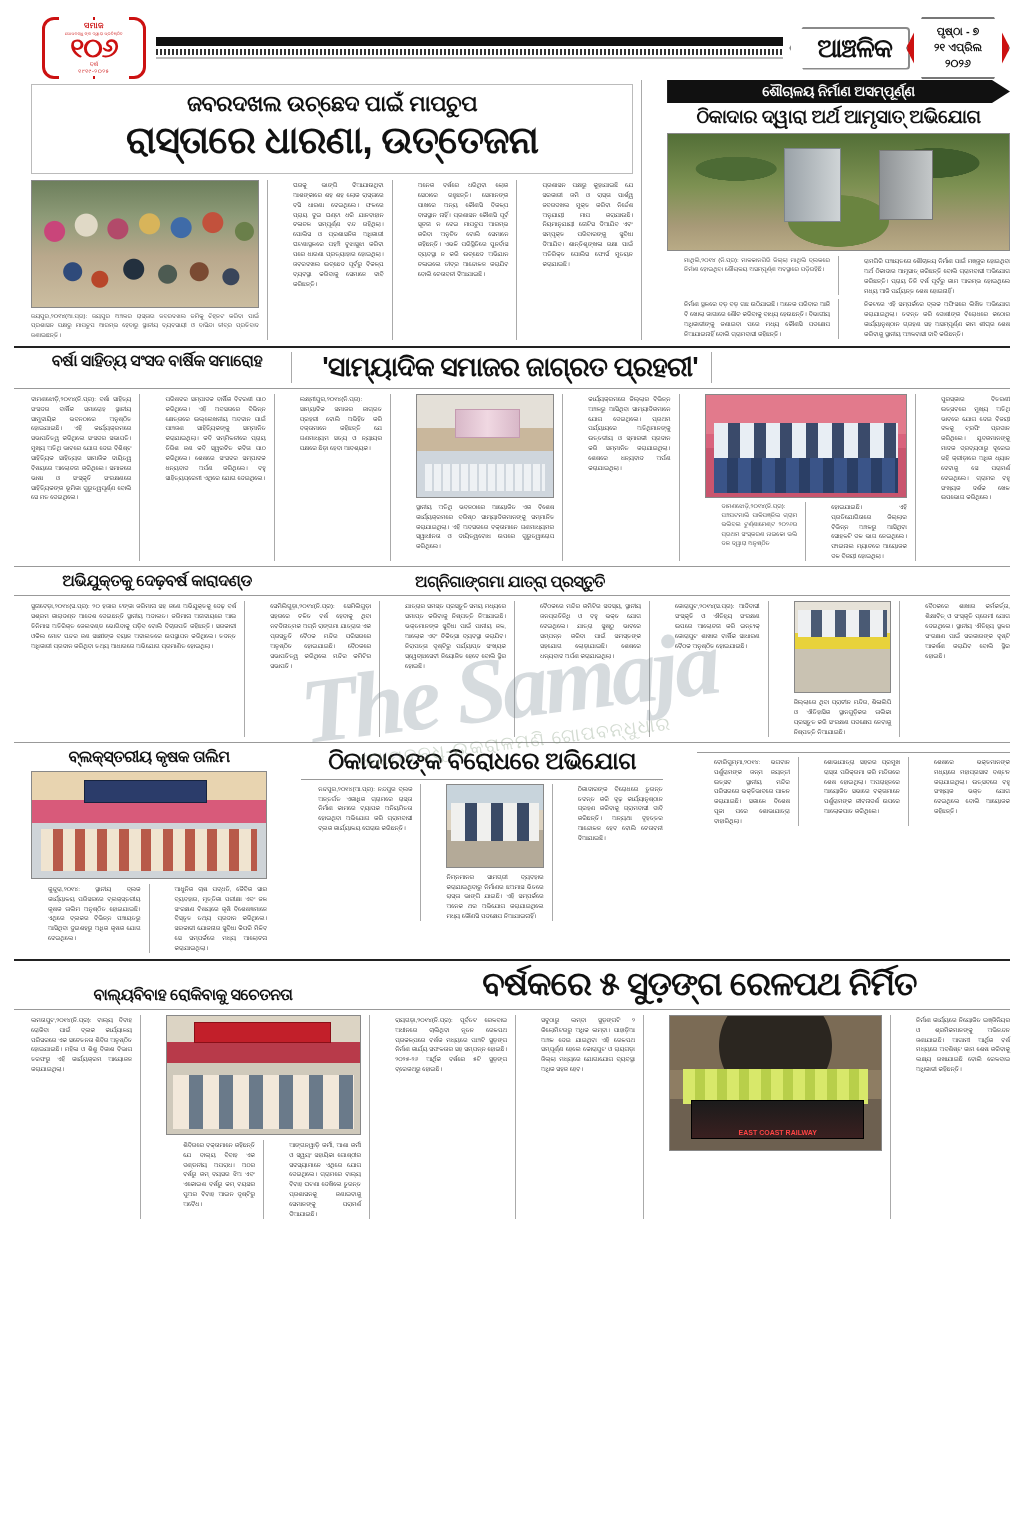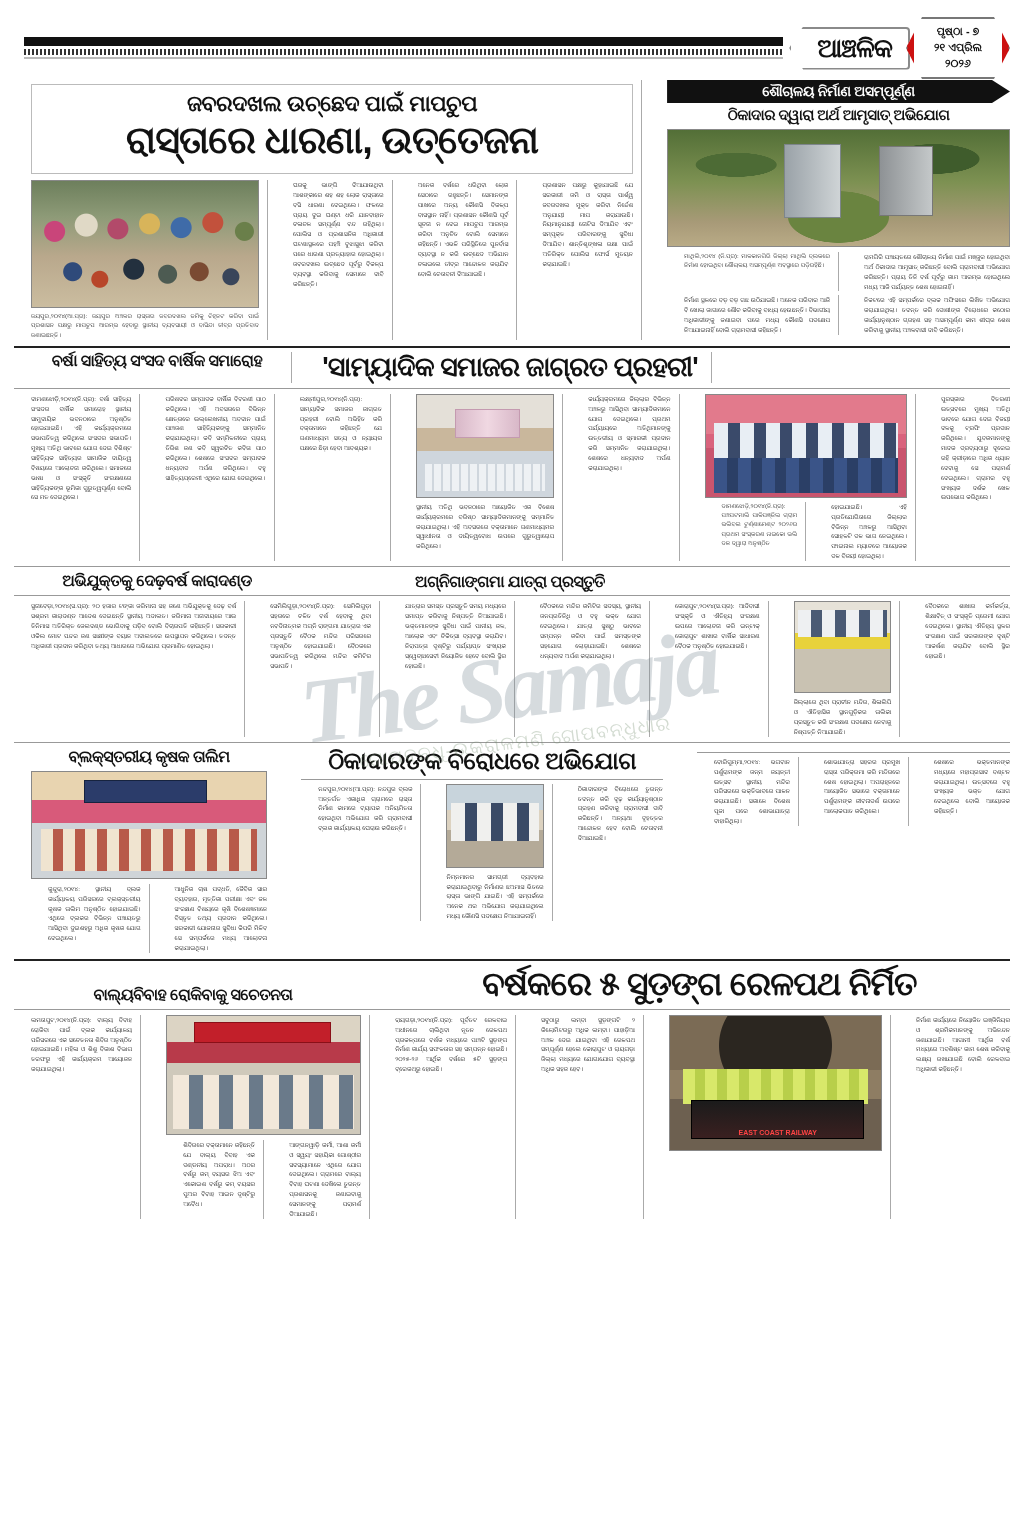--- a/index.html
+++ b/index.html
@@ -61,21 +61,21 @@
   
   .hl-main-box { border:1px solid #bbb; margin-top:4px; padding:6px 8px 10px; text-align:center; }
   .hl-kicker { font-size:22px; font-weight:bold; letter-spacing:-.5px; }
   .hl-big { font-size:38px; font-weight:bold; letter-spacing:-1px; margin-top:2px; }
 
   .arrow-band {
     background:#111; color:#fff; font-size:14px; font-weight:bold; text-align:center;
     padding:3px 24px; position:relative; letter-spacing:-.3px;
     clip-path: polygon(0 0, calc(100% - 18px) 0, 100% 50%, calc(100% - 18px) 100%, 0 100%);
   }
-  .hl-sec { font-size:15px; font-weight:bold; text-align:center; margin-top:3px; letter-spacing:-.6px;}
+  .hl-sec { font-size:19px; font-weight:bold; text-align:center; margin-top:3px; letter-spacing:-.6px;}
   .hl-col { font-size:16px; font-weight:bold; text-align:center; letter-spacing:-.6px; line-height:1.12;}
   .hl-col-sm { font-size:16px; font-weight:bold; text-align:center; letter-spacing:-.5px; line-height:1.15;}
   .hl-quote { font-size:27px; font-weight:bold; text-align:center; letter-spacing:-1px; }
   .hl-huge { font-size:33px; font-weight:bold; text-align:center; letter-spacing:-1px;}
 
   
   .row { display:flex; gap:8px; }
   .hr-thin { border-top:1px solid #999; margin:5px 0; }
   .hr-thick { border-top:2px solid #222; margin:6px 0 4px; }
   .vr { border-left:1px solid #aaa; }
@@ -209,20 +209,30 @@
           color:#7b8a95; font-style:italic; line-height:.9; letter-spacing:-4px;}
   .wm-b { font-size:19px; color:#6f8a6a; margin-top:4px; letter-spacing:1px;}
 </style>
 </head>
 <body>
 
 <div class="page">
 
   <div class="masthead">
 
+    <div class="logo-box">
+      <div class="logo-bracket"></div>
+      <div class="logo-inner">
+        <div class="logo-top">ସମାଜ</div>
+        <div class="logo-sub">ଗୋପବନ୍ଧୁ ଙ୍କ ଦ୍ୱାରା ପ୍ରତିଷ୍ଠିତ</div>
+        <div class="logo-num">୧୦୬</div>
+        <div class="logo-varsa">ବର୍ଷ</div>
+        <div class="logo-years">୧୯୧୯-୨୦୨୫</div>
+      </div>
+    </div>
 
     <div class="rule-bar">
       <div class="rule-thick"></div>
       <div class="rule-gap"></div>
       <div class="rule-dots"></div>
       <div class="rule-thin"></div>
     </div>
 
     <div class="section-tag">
       <div class="tag-hex">ଆଞ୍ଚଳିକ</div>

